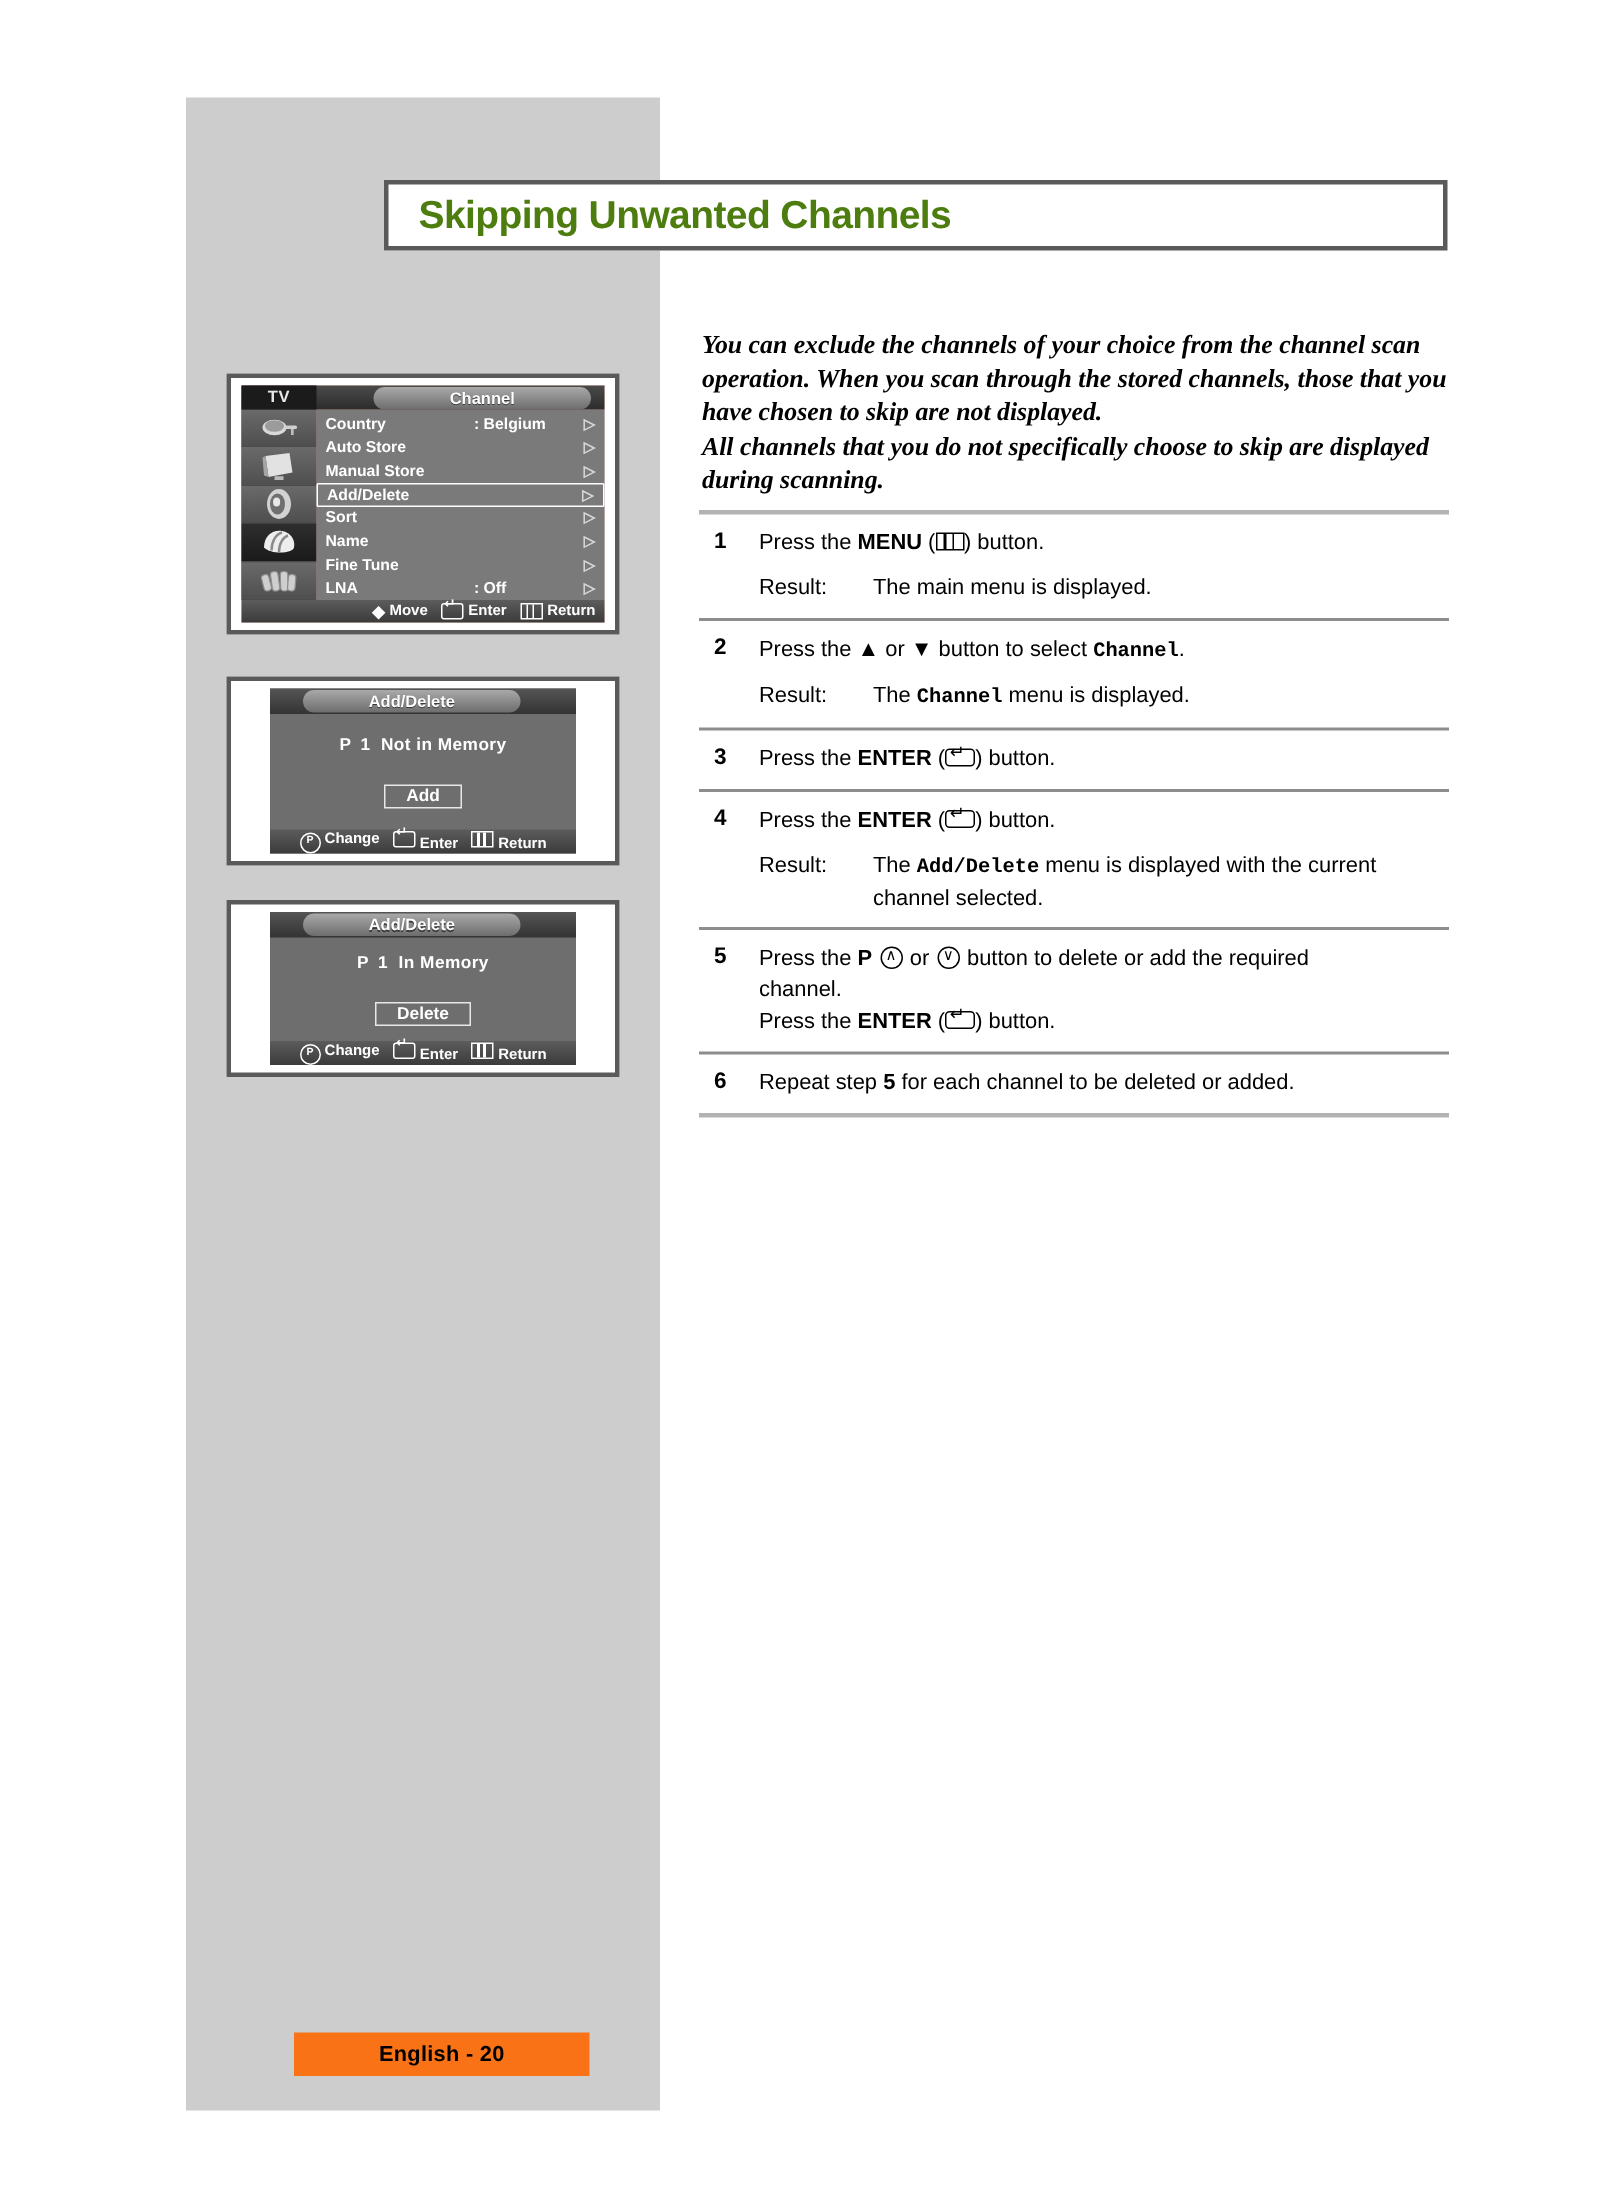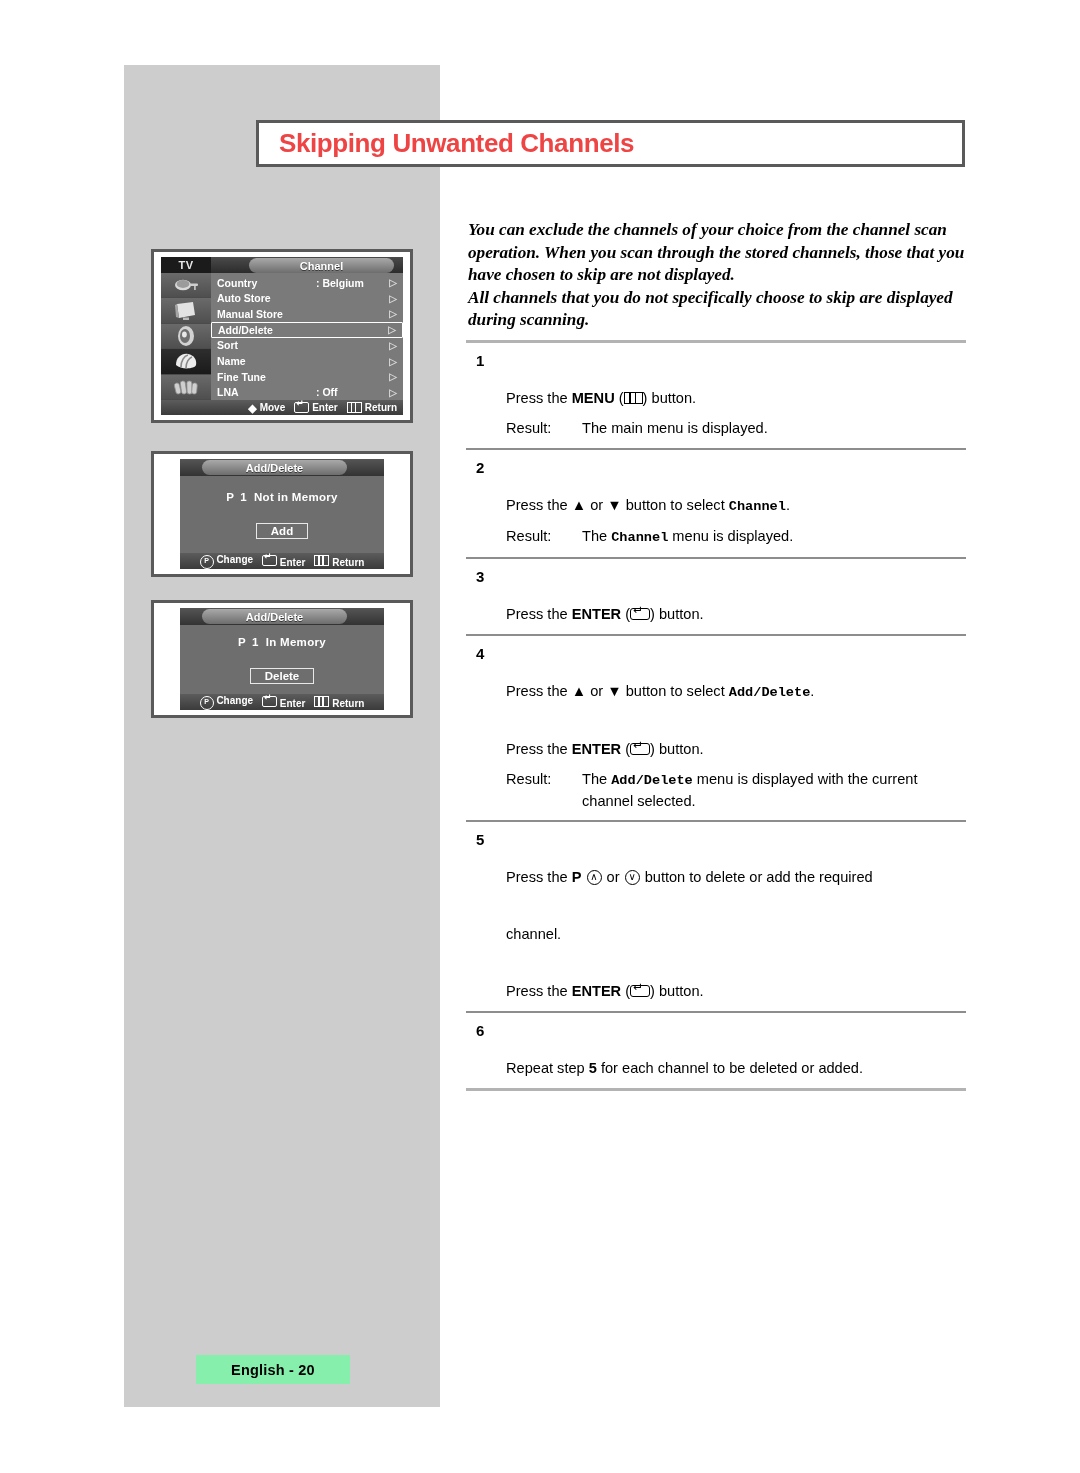--- a/index.html
+++ b/index.html
@@ -33,21 +33,21 @@
     height: 47px;
     background: #ffffff;
     border: 3px solid #5a5a5a;
     box-sizing: border-box;
     display: flex;
     align-items: center;
   }
   #title-text {
     font-size: 26px;
     font-weight: bold;
-    color: #ef4444;
+    color: #4d7c0f;
     letter-spacing: -0.4px;
     padding-left: 20px;
     font-family: "Liberation Sans", sans-serif;
   }
 
   
   #intro {
     position: absolute;
     left: 468px;
     top: 219px;
@@ -87,21 +87,21 @@
     text-align: left;
     padding-left: 10px;
     box-sizing: border-box;
   }
   .step-body {
     flex: 1;
     font-size: 14.6px;
     line-height: 21px;
     color: #000;
   }
-  .step-body .line { white-space: nowrap; margin-top: 36px; }
+  .step-body .line { white-space: nowrap; }
   .result-row {
     display: flex;
     margin-top: 9px;
   }
   .result-label {
     flex: 0 0 76px;
     font-size: 14.6px;
   }
   .result-text {
     font-size: 14.6px;
@@ -400,23 +400,23 @@
     color: #ffffff;
     font-size: 10px;
     font-weight: bold;
   }
 
   
   #footer-box {
     position: absolute;
     left: 196px;
     top: 1355px;
-    width: 154px;
+    width: 197px;
     height: 29px;
-    background: #86efac;
+    background: #f97316;
     display: flex;
     align-items: center;
     justify-content: center;
   }
   #footer-text {
     font-size: 14.5px;
     font-weight: bold;
     color: #000;
     letter-spacing: 0.2px;
   }
@@ -470,21 +470,20 @@
     <div class="step-body">
       <div class="line"><span>Press the </span><b class="bold">ENTER</b><span> (</span><span class="icon-enter"></span><span>) button.</span></div>
     </div>
   </div>
 
   <div class="rule thin"></div>
 
   <div class="step">
     <div class="step-num">4</div>
     <div class="step-body">
-      <div class="line"><span>Press the ▲ or ▼ button to select </span><span class="mono">Add/Delete</span><span>.</span></div>
       <div class="line"><span>Press the </span><b class="bold">ENTER</b><span> (</span><span class="icon-enter"></span><span>) button.</span></div>
       <div class="result-row">
         <span class="result-label">Result:</span>
         <span class="result-text"><span>The </span><span class="mono">Add/Delete</span><span> menu is displayed with the current</span><br><span>channel selected.</span></span>
       </div>
     </div>
   </div>
 
   <div class="rule thin"></div>
 

